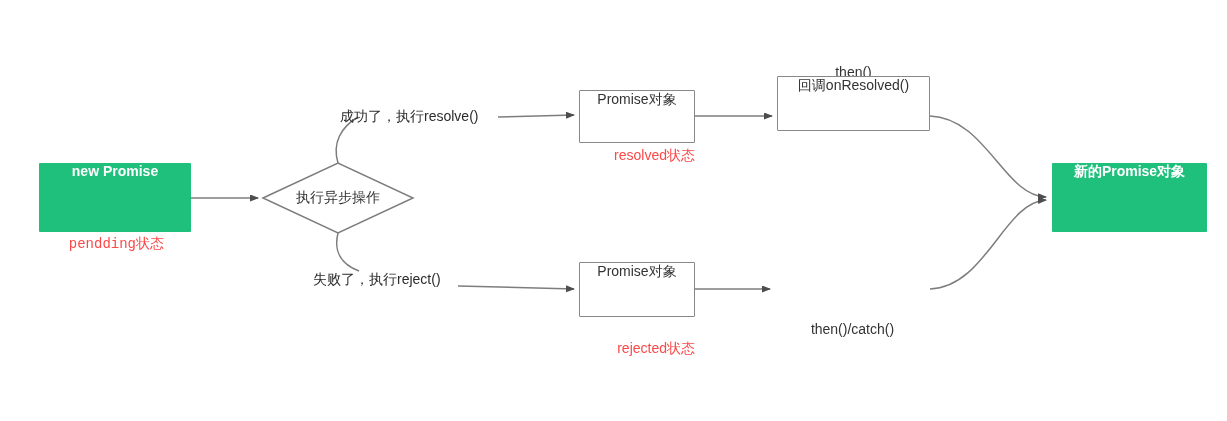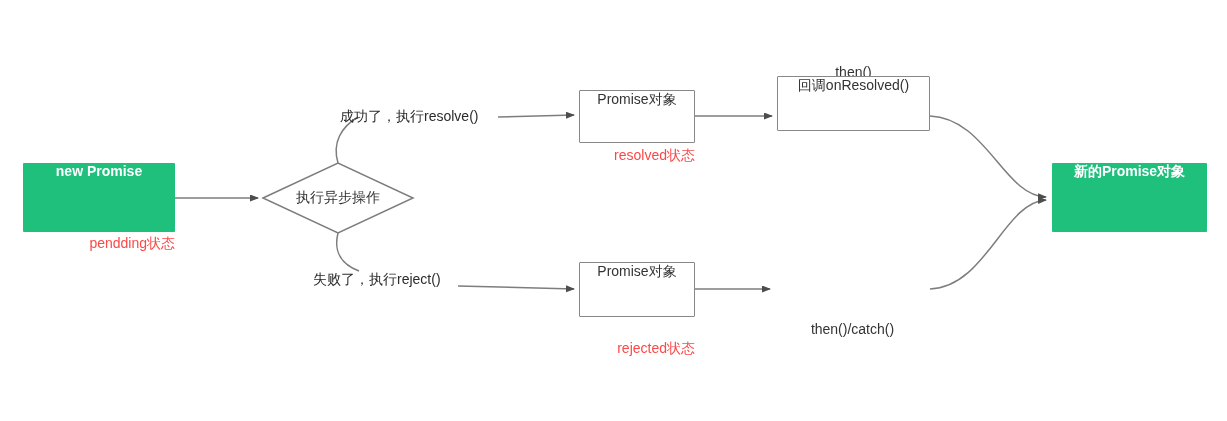--- a/index.html
+++ b/index.html
@@ -76,24 +76,24 @@
 
     <path d="M338,233 C333,253 343,265 359,271" fill="none" stroke="#7d7d7d" stroke-width="1.5"></path>
 
     <path d="M458,286 L574,289" fill="none" stroke="#7d7d7d" stroke-width="1.5" marker-end="url(#arrow)"></path>
 
     <path d="M695,289 L770,289" fill="none" stroke="#7d7d7d" stroke-width="1.5" marker-end="url(#arrow)"></path>
 
     <path d="M930,289 C986,287 1004,202 1046,200" fill="none" stroke="#7d7d7d" stroke-width="1.5" marker-end="url(#arrow)"></path>
   </svg>
 
-  <div class="node terminal" style="left:23px;top:163px;width:152px;height:69px;">
+  <div class="node terminal" style="left:39px;top:163px;width:152px;height:69px;">
     <span>new Promise</span>
   </div>
-  <div class="status-label" style="left:23px;top:235px;width:152px;">pendding状态</div>
+  <div class="status-label" style="left:12px;top:235px;width:152px;font-family:Liberation Mono, monospace;">pendding状态</div>
 
   <div class="diamond-label">执行异步操作</div>
 
   <div class="edge-label" style="left:340px;top:108px;">成功了，执行resolve()</div>
 
   <div class="node process" style="left:579px;top:90px;width:116px;height:53px;">
     <span>Promise对象</span>
   </div>
   <div class="status-label" style="left:579px;top:147px;width:116px;">resolved状态</div>
 

